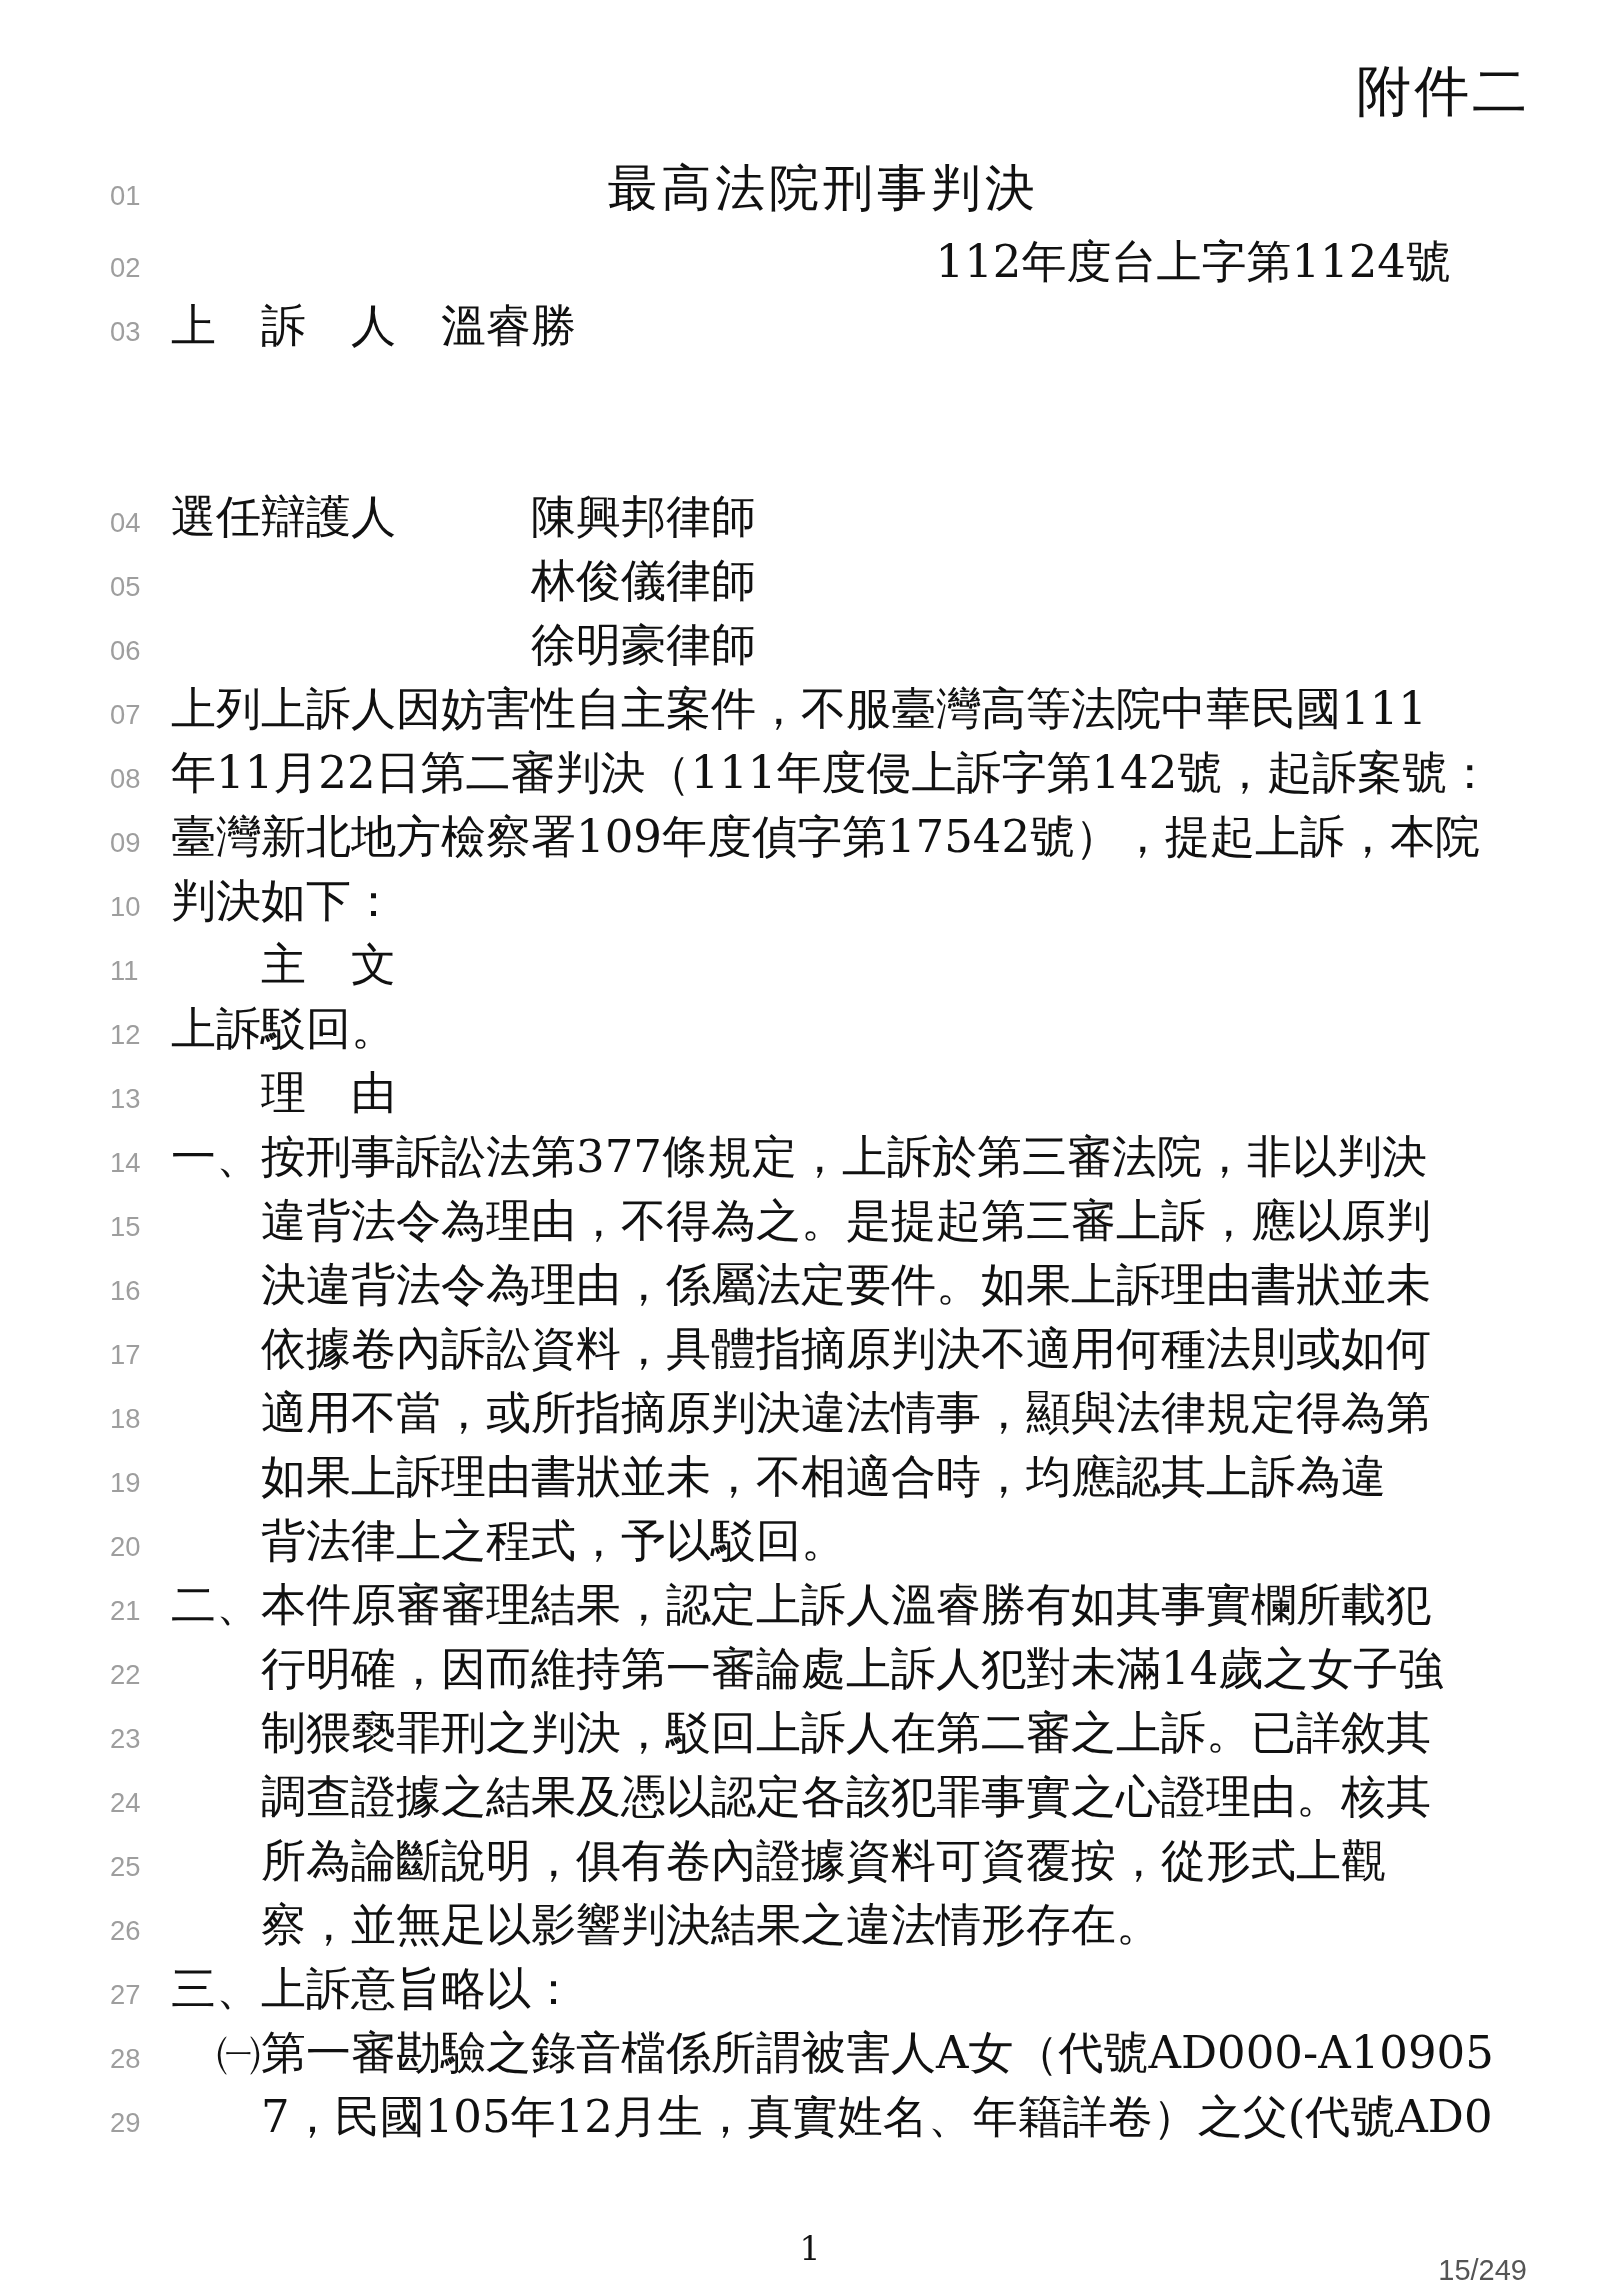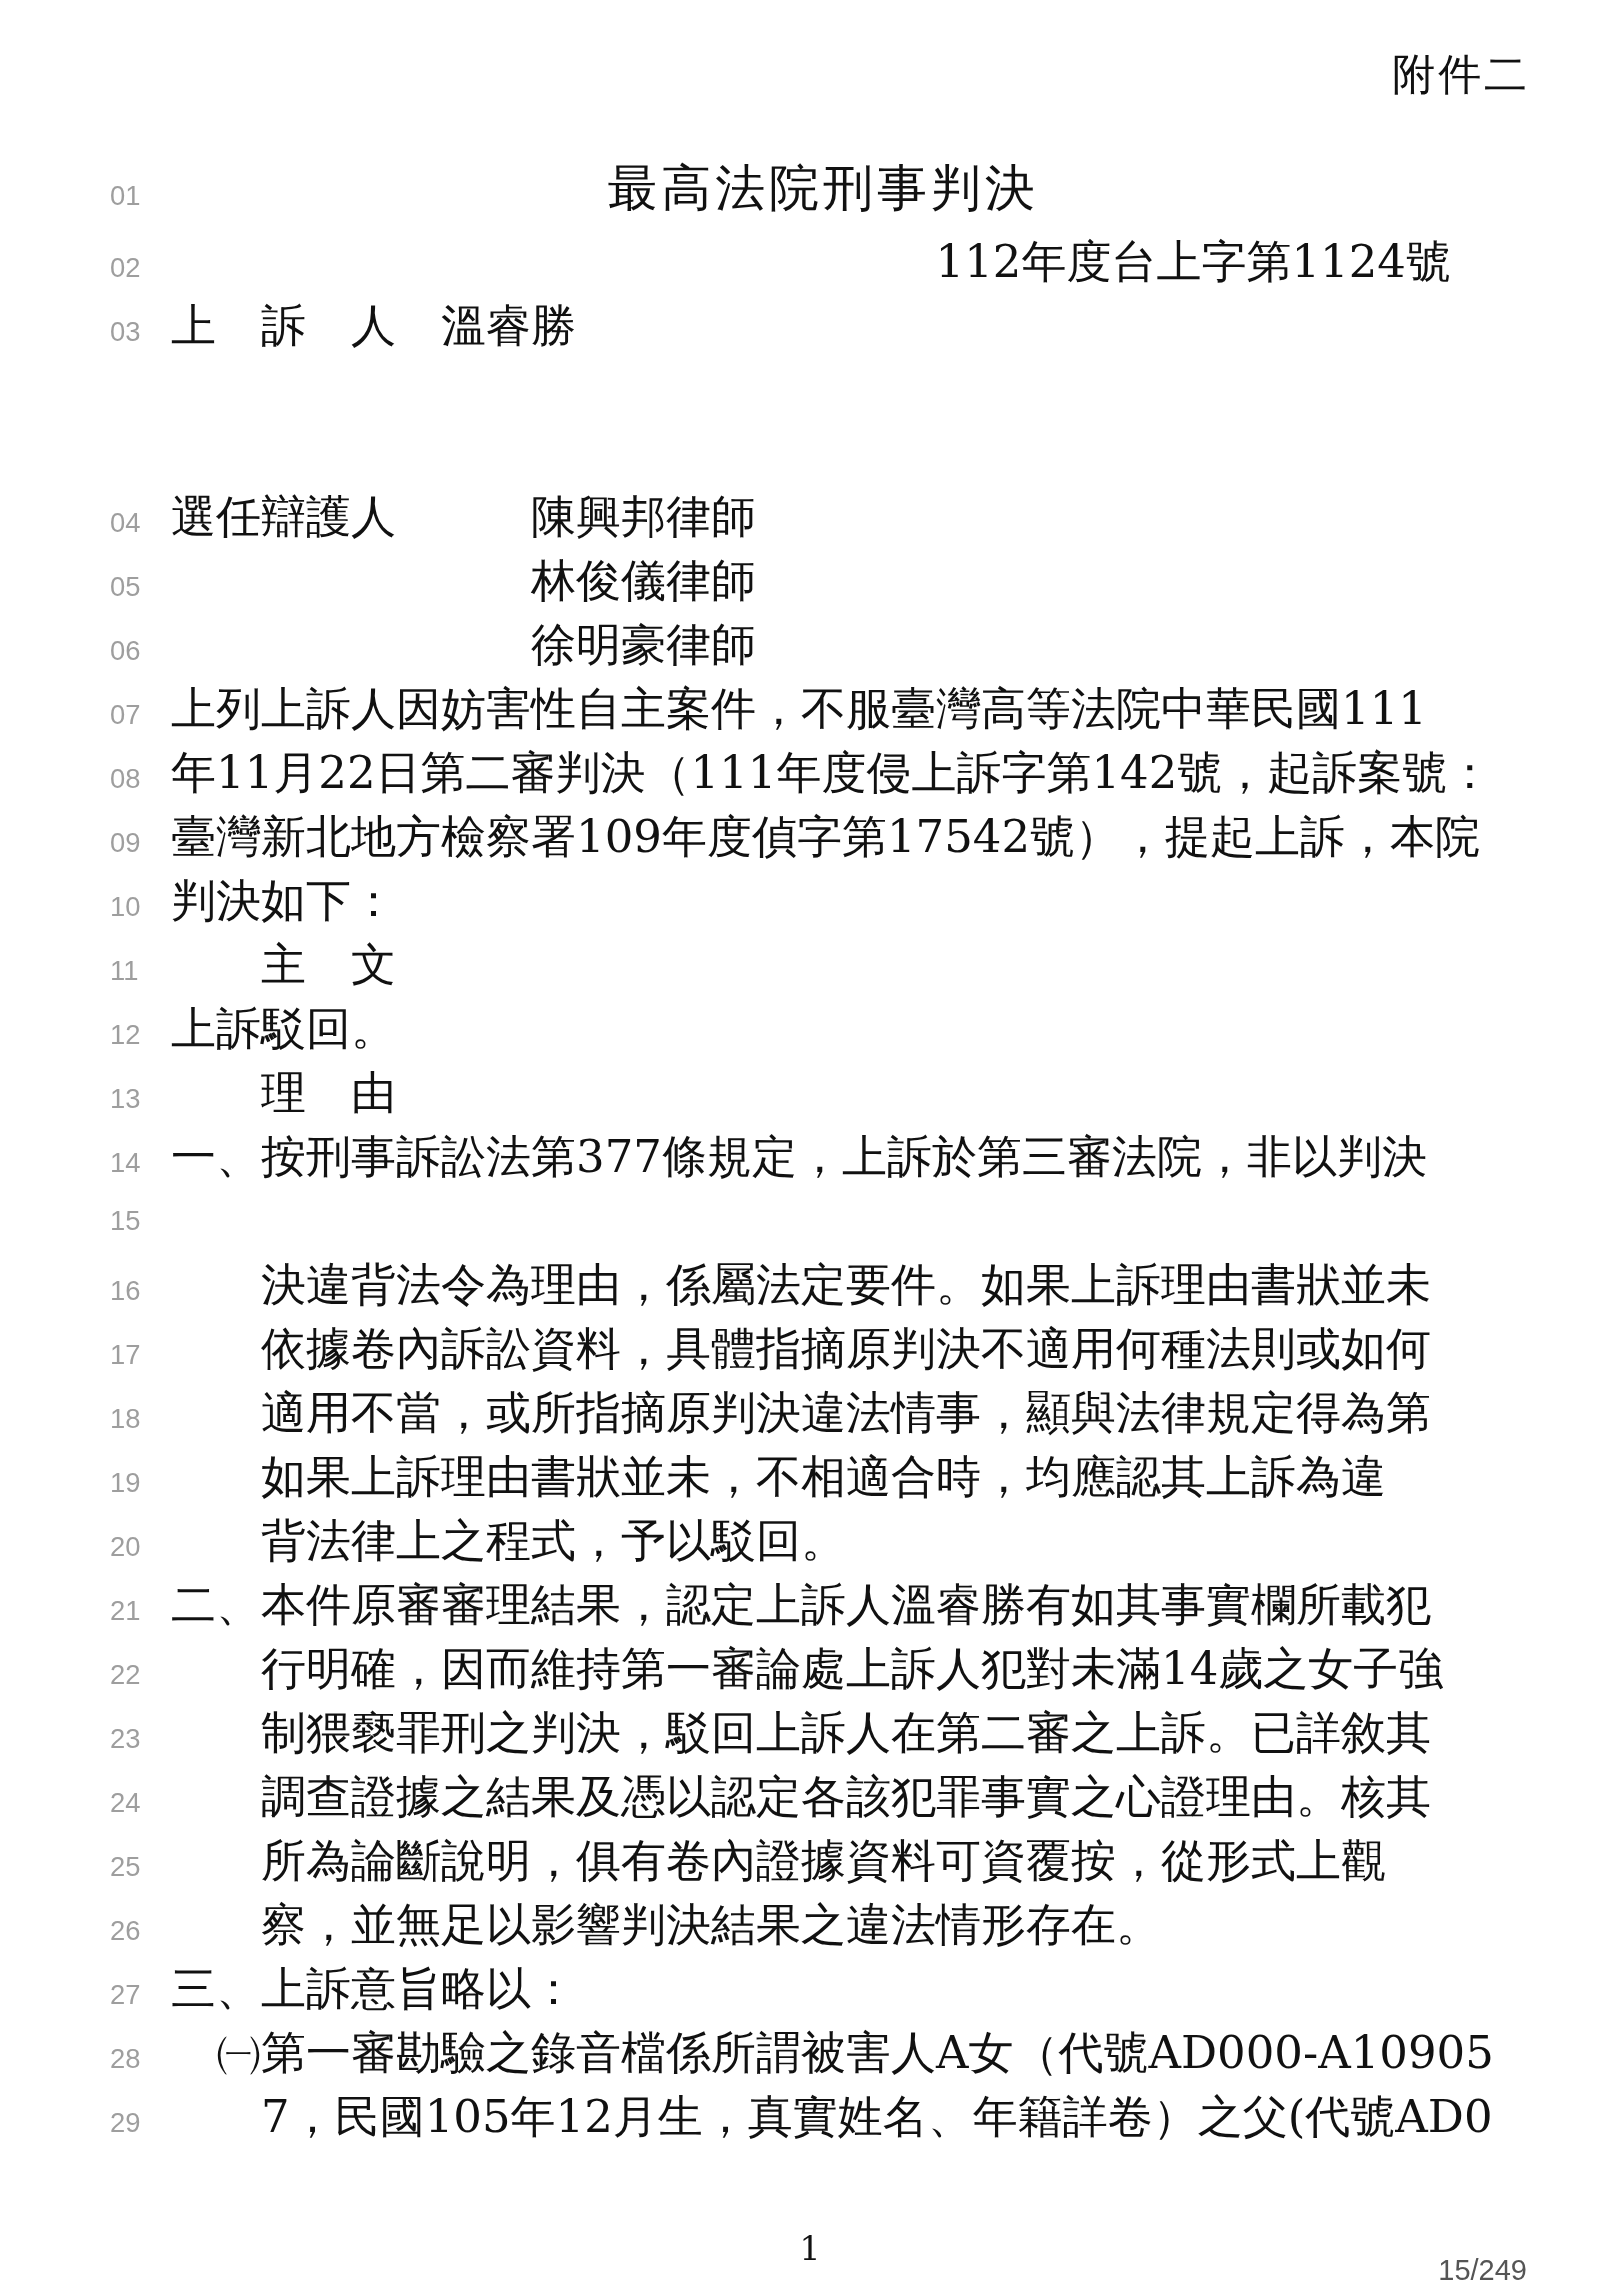--- a/index.html
+++ b/index.html
@@ -8,23 +8,23 @@
     position: relative;
     width: 1620px;
     height: 2293px;
     background: #ffffff;
     overflow: hidden;
     color: #111111;
     font-family: "DejaVu Serif", "Liberation Serif", serif;
   }
   .attachment-label {
     position: absolute;
-    top: 46px;
+    top: 55px;
     right: 90px;
-    font-size: 43px;
+    font-size: 55px;
     letter-spacing: 2.9px;
     color: #111111;
     margin-left: 42px;
   }
   .lines {
     position: absolute;
     top: 147px;
     left: 0;
     right: 0;
   }
@@ -133,20 +133,21 @@
       <div class="line">
         <span class="line-num">13</span>
         <span class="line-text" style="padding-left: 2em;">理　由</span>
       </div>
       <div class="line">
         <span class="line-num">14</span>
         <span class="line-text">一、按刑事訴訟法第377條規定，上訴於第三審法院，非以判決</span>
       </div>
       <div class="line">
         <span class="line-num">15</span>
+        <span class="line-text" style="padding-left: 2em;">違背法令為理由，不得為之。是提起第三審上訴，應以原判</span>
       </div>
       <div class="line">
         <span class="line-num">16</span>
         <span class="line-text" style="padding-left: 2em;">決違背法令為理由，係屬法定要件。如果上訴理由書狀並未</span>
       </div>
       <div class="line">
         <span class="line-num">17</span>
         <span class="line-text" style="padding-left: 2em;">依據卷內訴訟資料，具體指摘原判決不適用何種法則或如何</span>
       </div>
       <div class="line">

